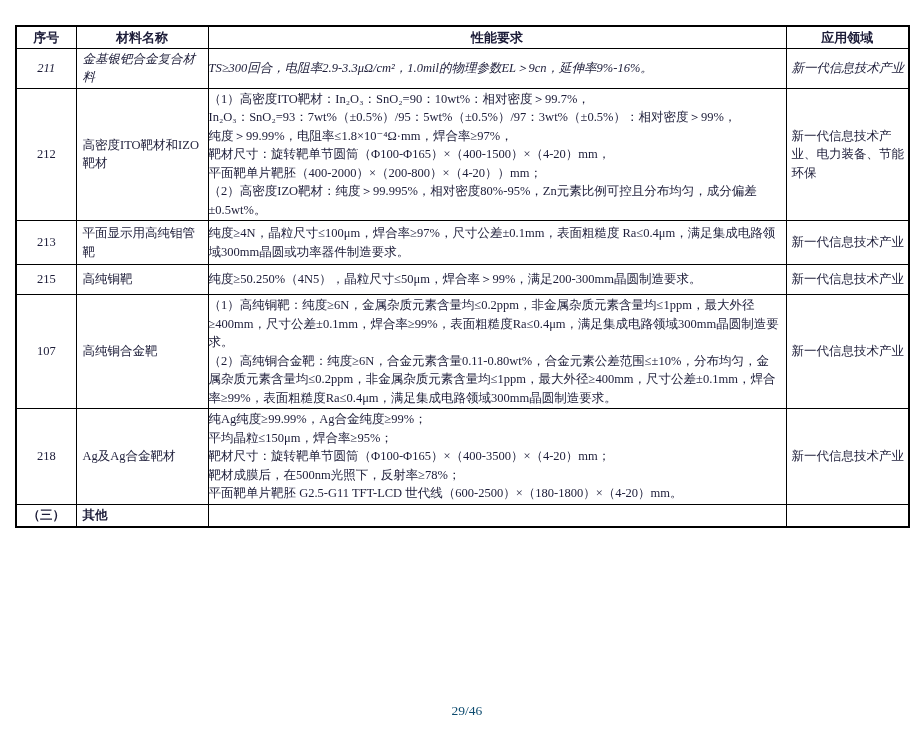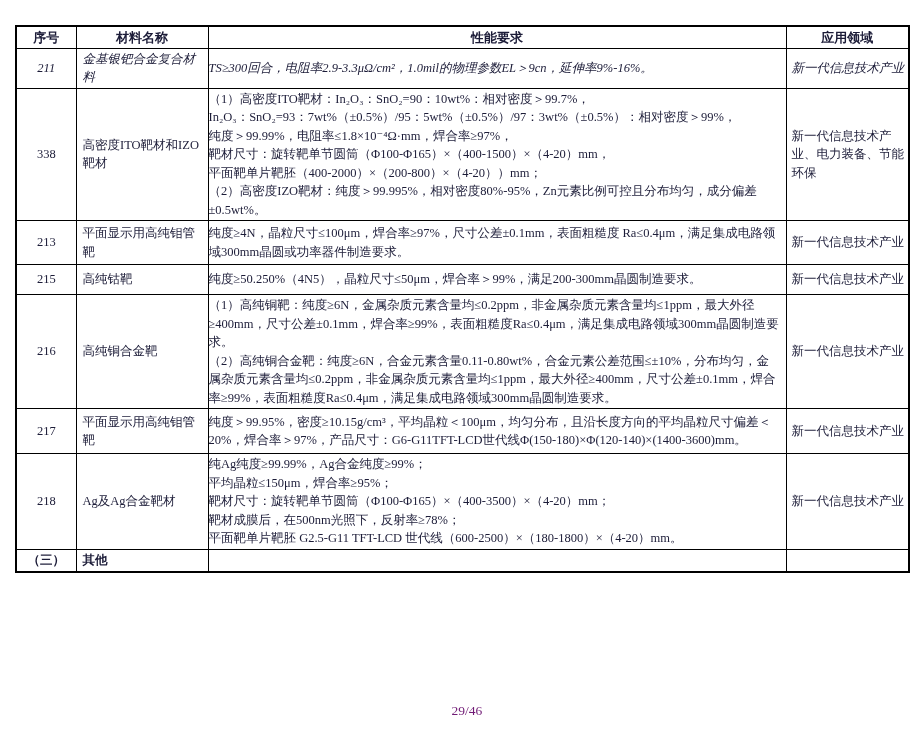--- a/index.html
+++ b/index.html
@@ -30,21 +30,21 @@
     font-weight:bold; text-align:center; height:22px;
     font-size:13px; padding:0 2px;
   }
   td.cell-id   { text-align:center; }
   td.cell-name { text-align:left; padding-left:6px;margin-top:36px; }
   td.cell-perf { text-align:left; white-space:pre-wrap; padding-left:0; padding-right:6px; }
   td.cell-app  { text-align:left; padding-left:5px; padding-right:2px; }
   tr.section-row td.cell-id, tr.section-row td.cell-name { font-weight:bold; }
   .footer {
     position:absolute; left:0; right:0; top:703px;
-    text-align:center; font-size:13.5px; color:#701a75;margin-left:12px;
+    text-align:center; font-size:13.5px; color:#0c4a6e;margin-left:12px;
   }
 </style>
 </head>
 <body>
 
 <div class="page">
 
   <table class="doc-table">
     <colgroup>
       <col class="c-id">
@@ -61,53 +61,47 @@
       </tr>
     </thead>
     <tbody>
       <tr style="height:35px;font-style:italic;">
         <td class="cell-id">211</td>
         <td class="cell-name">金基银钯合金复合材料</td>
         <td class="cell-perf">TS≥300回合，电阻率2.9-3.3μΩ/cm²，1.0mil的物理参数EL＞9cn，延伸率9%-16%。</td>
         <td class="cell-app">新一代信息技术产业</td>
       </tr>
       <tr style="height:117px;">
-        <td class="cell-id">338</td>
+        <td class="cell-id">212</td>
         <td class="cell-name">高密度ITO靶材和IZO靶材</td>
         <td class="cell-perf">（1）高密度ITO靶材：In₂O₃：SnO₂=90：10wt%：相对密度＞99.7%，
 In₂O₃：SnO₂=93：7wt%（±0.5%）/95：5wt%（±0.5%）/97：3wt%（±0.5%）：相对密度＞99%，
 纯度＞99.99%，电阻率≤1.8×10⁻⁴Ω·mm，焊合率≥97%，
 靶材尺寸：旋转靶单节圆筒（Φ100-Φ165）×（400-1500）×（4-20）mm，
 平面靶单片靶胚（400-2000）×（200-800）×（4-20））mm；
 （2）高密度IZO靶材：纯度＞99.995%，相对密度80%-95%，Zn元素比例可控且分布均匀，成分偏差±0.5wt%。</td>
         <td class="cell-app">新一代信息技术产业、电力装备、节能环保</td>
       </tr>
       <tr style="height:44px;">
         <td class="cell-id">213</td>
         <td class="cell-name">平面显示用高纯钼管靶</td>
         <td class="cell-perf">纯度≥4N，晶粒尺寸≤100μm，焊合率≥97%，尺寸公差±0.1mm，表面粗糙度 Ra≤0.4μm，满足集成电路领域300mm晶圆或功率器件制造要求。</td>
         <td class="cell-app">新一代信息技术产业</td>
       </tr>
       <tr style="height:30px;">
         <td class="cell-id">215</td>
-        <td class="cell-name">高纯钴靶</td>
+        <td class="cell-name">高纯铜靶</td>
         <td class="cell-perf">纯度≥50.250%（4N5），晶粒尺寸≤50μm，焊合率＞99%，满足200-300mm晶圆制造要求。</td>
         <td class="cell-app">新一代信息技术产业</td>
       </tr>
       <tr style="height:105px;">
-        <td class="cell-id">216</td>
+        <td class="cell-id">107</td>
         <td class="cell-name">高纯铜合金靶</td>
         <td class="cell-perf">（1）高纯铜靶：纯度≥6N，金属杂质元素含量均≤0.2ppm，非金属杂质元素含量均≤1ppm，最大外径≥400mm，尺寸公差±0.1mm，焊合率≥99%，表面粗糙度Ra≤0.4μm，满足集成电路领域300mm晶圆制造要求。
 （2）高纯铜合金靶：纯度≥6N，合金元素含量0.11-0.80wt%，合金元素公差范围≤±10%，分布均匀，金属杂质元素含量均≤0.2ppm，非金属杂质元素含量均≤1ppm，最大外径≥400mm，尺寸公差±0.1mm，焊合率≥99%，表面粗糙度Ra≤0.4μm，满足集成电路领域300mm晶圆制造要求。</td>
-        <td class="cell-app">新一代信息技术产业</td>
-      </tr>
-      <tr style="height:45px;">
-        <td class="cell-id">217</td>
-        <td class="cell-name">平面显示用高纯钼管靶</td>
-        <td class="cell-perf">纯度＞99.95%，密度≥10.15g/cm³，平均晶粒＜100μm，均匀分布，且沿长度方向的平均晶粒尺寸偏差＜20%，焊合率＞97%，产品尺寸：G6-G11TFT-LCD世代线Φ(150-180)×Φ(120-140)×(1400-3600)mm。</td>
         <td class="cell-app">新一代信息技术产业</td>
       </tr>
       <tr style="height:94px;">
         <td class="cell-id">218</td>
         <td class="cell-name">Ag及Ag合金靶材</td>
         <td class="cell-perf">纯Ag纯度≥99.99%，Ag合金纯度≥99%；
 平均晶粒≤150μm，焊合率≥95%；
 靶材尺寸：旋转靶单节圆筒（Φ100-Φ165）×（400-3500）×（4-20）mm；
 靶材成膜后，在500nm光照下，反射率≥78%；
 平面靶单片靶胚 G2.5-G11 TFT-LCD 世代线（600-2500）×（180-1800）×（4-20）mm。</td>

